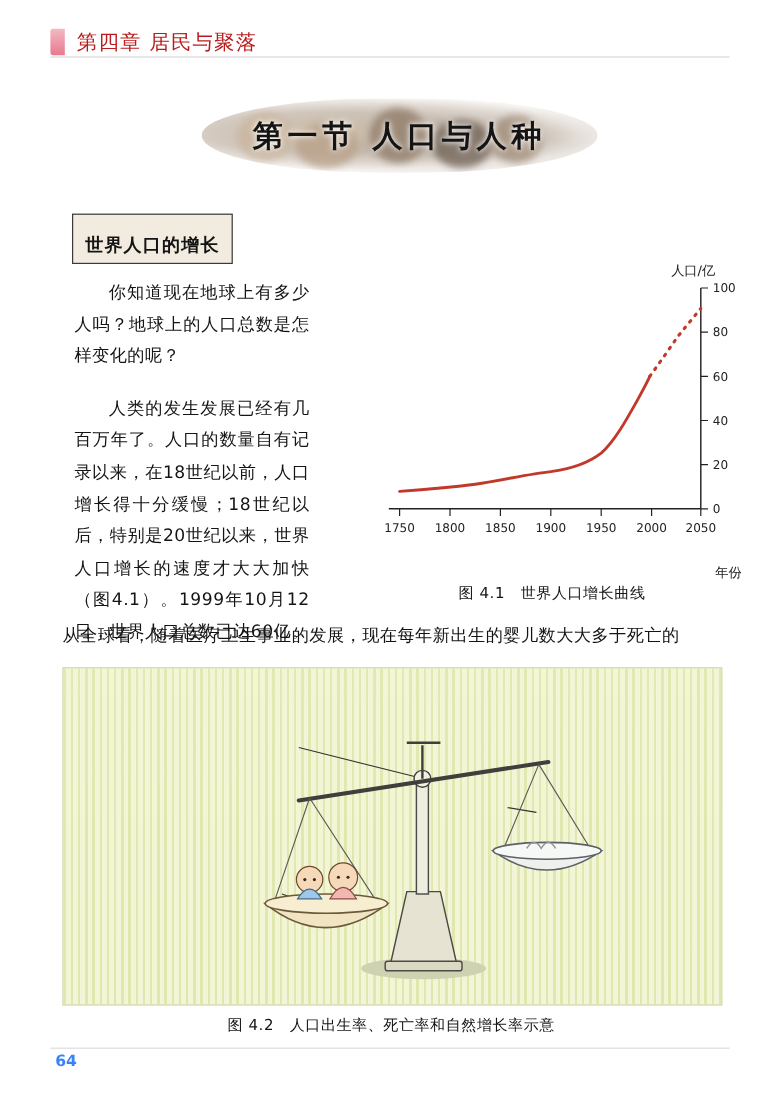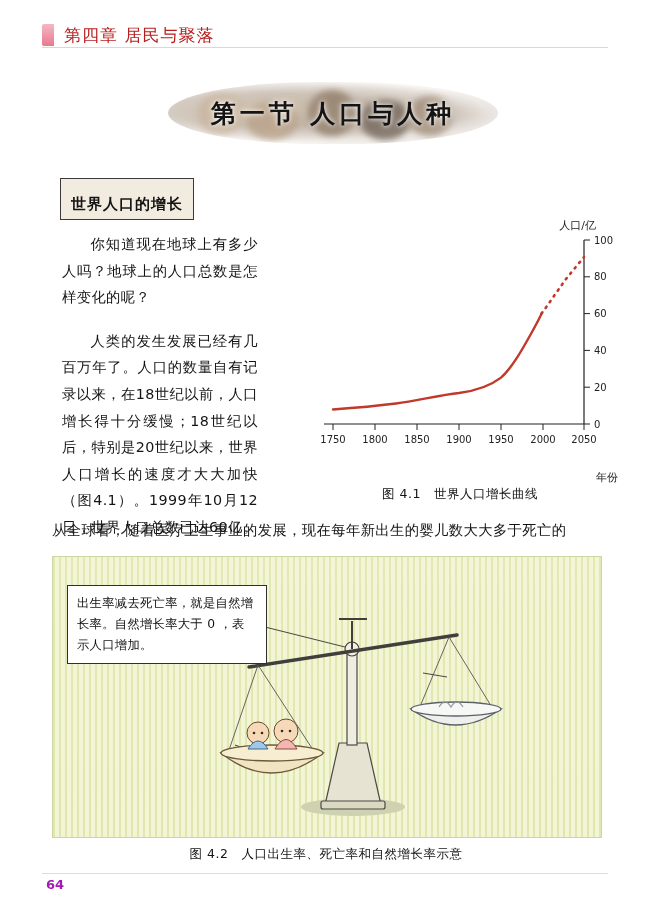--- a/index.html
+++ b/index.html
@@ -200,21 +200,21 @@
     letter-spacing: 0.5px;
   }
 
   
   .page-num {
     position: absolute;
     left: 46px;
     bottom: 22px;
     font-size: 13px;
     font-weight: bold;
-    color: #a21caf;
+    color: #3b82f6;
   }
   .footer-rule {
     position: absolute;
     left: 42px;
     bottom: 40px;
     width: 566px;
     height: 1px;
     background: #dcdcdc;
   }
   svg { display: block; }
@@ -336,19 +336,18 @@
       <circle cx="237" cy="174" r="1.3" fill="#3a2a1a"></circle>
     </g>
 
     <line x1="396" y1="80" x2="366" y2="152" stroke="#555" stroke-width="0.9"></line>
     <line x1="396" y1="80" x2="440" y2="152" stroke="#555" stroke-width="0.9"></line>
     <path d="M358,152 Q402,184 448,152 Z" fill="#eef0ee" stroke="#5b6166" stroke-width="1.3"></path>
     <ellipse cx="403" cy="152" rx="45" ry="7" fill="#f6f8f6" stroke="#5b6166" stroke-width="1.3"></ellipse>
     <path d="M386,150 q6,-10 12,0 q6,-10 12,0" fill="none" stroke="#8f9499" stroke-width="1.2"></path>
   </svg>
 
-  <div class="callout c1">出生率减去死亡率，就是自然增长率。自然增长率大于 0 ，表示人口增加。</div>
 </div>
 
 <div class="fig2-caption">图 4.2　人口出生率、死亡率和自然增长率示意</div>
 
 <div class="footer-rule"></div>
 <div class="page-num">64</div>
 
 </body></html>

